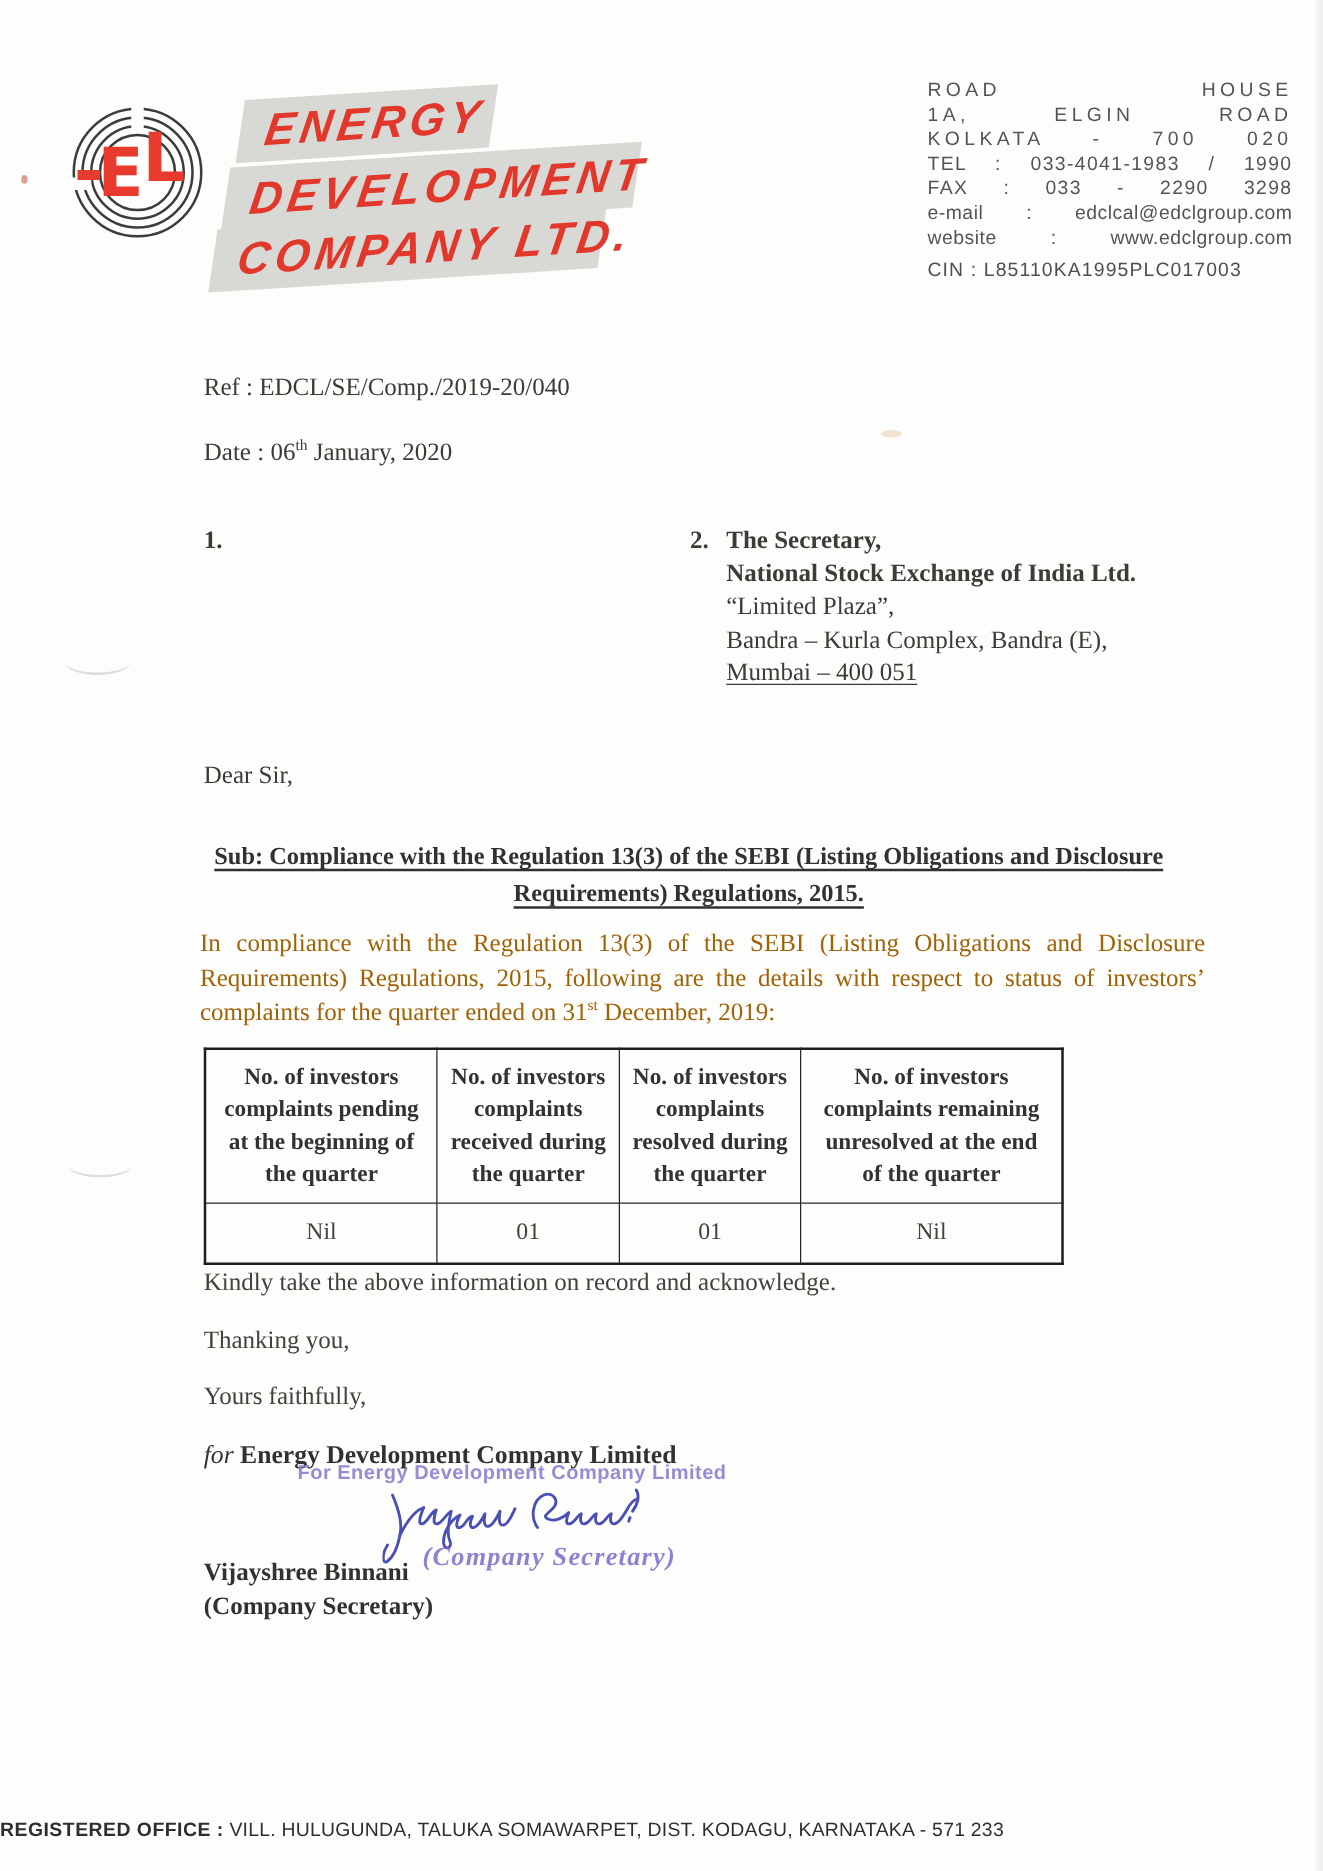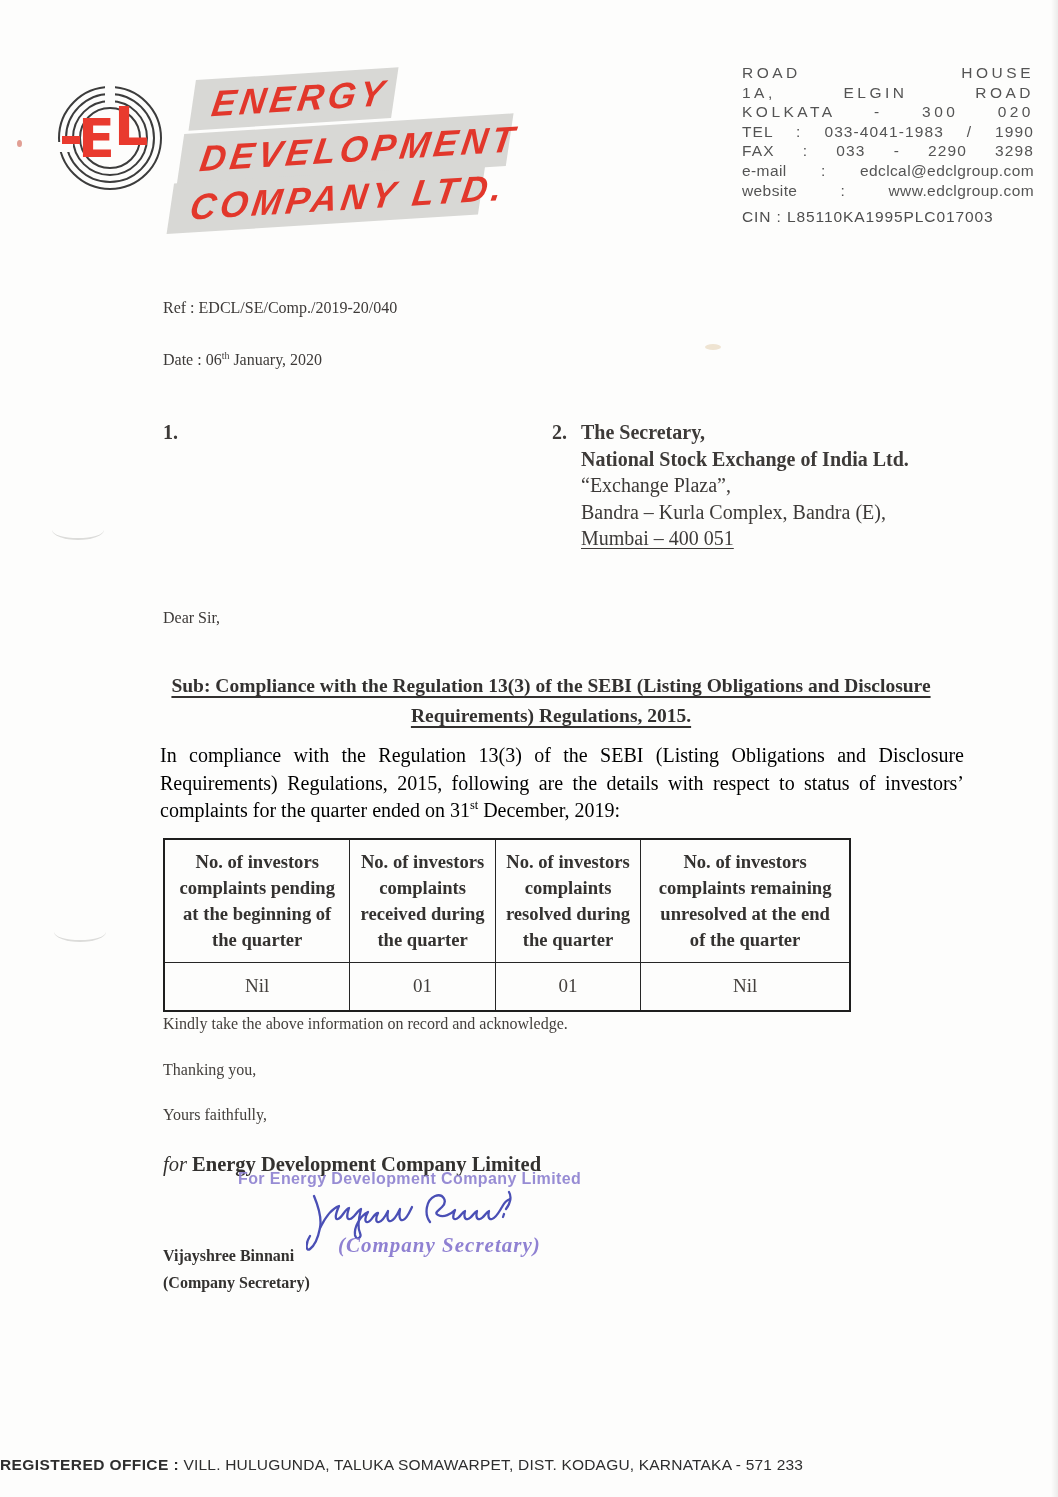--- a/index.html
+++ b/index.html
@@ -46,21 +46,21 @@
     font-family:"Liberation Sans", sans-serif; color:#545454;
     font-size:15.5px; line-height:19.6px;
   }
   .lh-line { text-align:justify; text-align-last:justify; }
   .ls-wide  { letter-spacing:3.5px; }
   .ls-mid   { letter-spacing:1.1px; }
   .ls-small { letter-spacing:0.4px; }
   .cin-line { margin-top:7px; letter-spacing:0.9px; color:#4e4e4e; }
 
   
-  .serif-line { position:absolute; font-size:16px; color:#3d3a38; }
+  .serif-line { position:absolute; font-size:20px; color:#3d3a38; }
   .ref-line  { left:163px; top:299px; }
   .date-line { left:163px; top:351px; }
   sup { font-size:0.62em; vertical-align:super; line-height:0; }
 
   .recipient { position:absolute; top:419px; display:flex; gap:14px; font-size:20px; line-height:26.5px; }
   .recipient.r1 { left:163px; width:400px; }
   .recipient.r2 { left:552px; width:430px; }
   .recipient .num { font-weight:bold; }
   .bold { font-weight:bold; }
   .uline { text-decoration:underline; text-underline-offset:3px; text-decoration-thickness:1.4px; }
@@ -69,21 +69,21 @@
 
   .subject {
     position:absolute; left:145px; top:671px; width:812px;
     text-align:center; font-weight:bold; font-size:19.5px; line-height:30px;
     text-decoration:underline; text-underline-offset:4px; text-decoration-thickness:1.6px;
     color:#333130;
   }
 
   .paragraph {
     position:absolute; left:160px; top:742px; width:804px;
-    font-size:20px; line-height:27.6px; text-align:justify; color:#000000;
+    font-size:20px; line-height:27.6px; text-align:justify; color:#a16207;
   }
 
   table.complaints {
     position:absolute; left:163px; top:838px; width:688px;
     border-collapse:collapse; table-layout:fixed;
   }
   table.complaints th, table.complaints td {
     border:1.6px solid #262626; text-align:center; vertical-align:middle;
     font-size:18.6px; color:#38settings3533;
   }
@@ -154,41 +154,41 @@
 
   <div class="banners">
     <div class="banner b1">ENERGY</div>
     <div class="banner b2">DEVELOPMENT</div>
     <div class="banner b3">COMPANY LTD.</div>
   </div>
 
   <div class="lh-address">
     <div class="lh-line ls-wide">ROAD HOUSE</div>
     <div class="lh-line ls-wide">1A, ELGIN ROAD</div>
-    <div class="lh-line ls-wide">KOLKATA - 300 020</div>
+    <div class="lh-line ls-wide">KOLKATA - 700 020</div>
     <div class="lh-line ls-mid">TEL : 033-4041-1983 / 1990</div>
     <div class="lh-line ls-mid">FAX : 033 - 2290 3298</div>
     <div class="lh-line ls-small">e-mail : edclcal@edclgroup.com</div>
     <div class="lh-line ls-small">website : www.edclgroup.com</div>
     <div class="cin-line">CIN : L85110KA1995PLC017003</div>
   </div>
 
   <div class="serif-line ref-line">Ref : EDCL/SE/Comp./2019-20/040</div>
   <div class="serif-line date-line"><span>Date : 06</span><sup>th</sup><span> January, 2020</span></div>
 
   <div class="recipient r1">
     <div class="num">1.</div>
   </div>
 
   <div class="recipient r2">
     <div class="num">2.</div>
     <div>
       <div class="bold">The Secretary,</div>
       <div class="bold">National Stock Exchange of India Ltd.</div>
-      <div>“Exchange Plaza”,</div>
+      <div>“Limited Plaza”,</div>
       <div>Bandra – Kurla Complex, Bandra (E),</div>
       <div class="uline">Mumbai – 400 051</div>
     </div>
   </div>
 
   <div class="serif-line salutation">Dear Sir,</div>
 
   <div class="subject">Sub: Compliance with the Regulation 13(3) of the SEBI (Listing Obligations and Disclosure Requirements) Regulations, 2015.</div>
 
   <div class="paragraph"><span>In compliance with the Regulation 13(3) of the SEBI (Listing Obligations and Disclosure Requirements) Regulations, 2015, following are the details with respect to status of investors’ complaints for the quarter ended on 31</span><sup>st</sup><span> December, 2019:</span></div>

